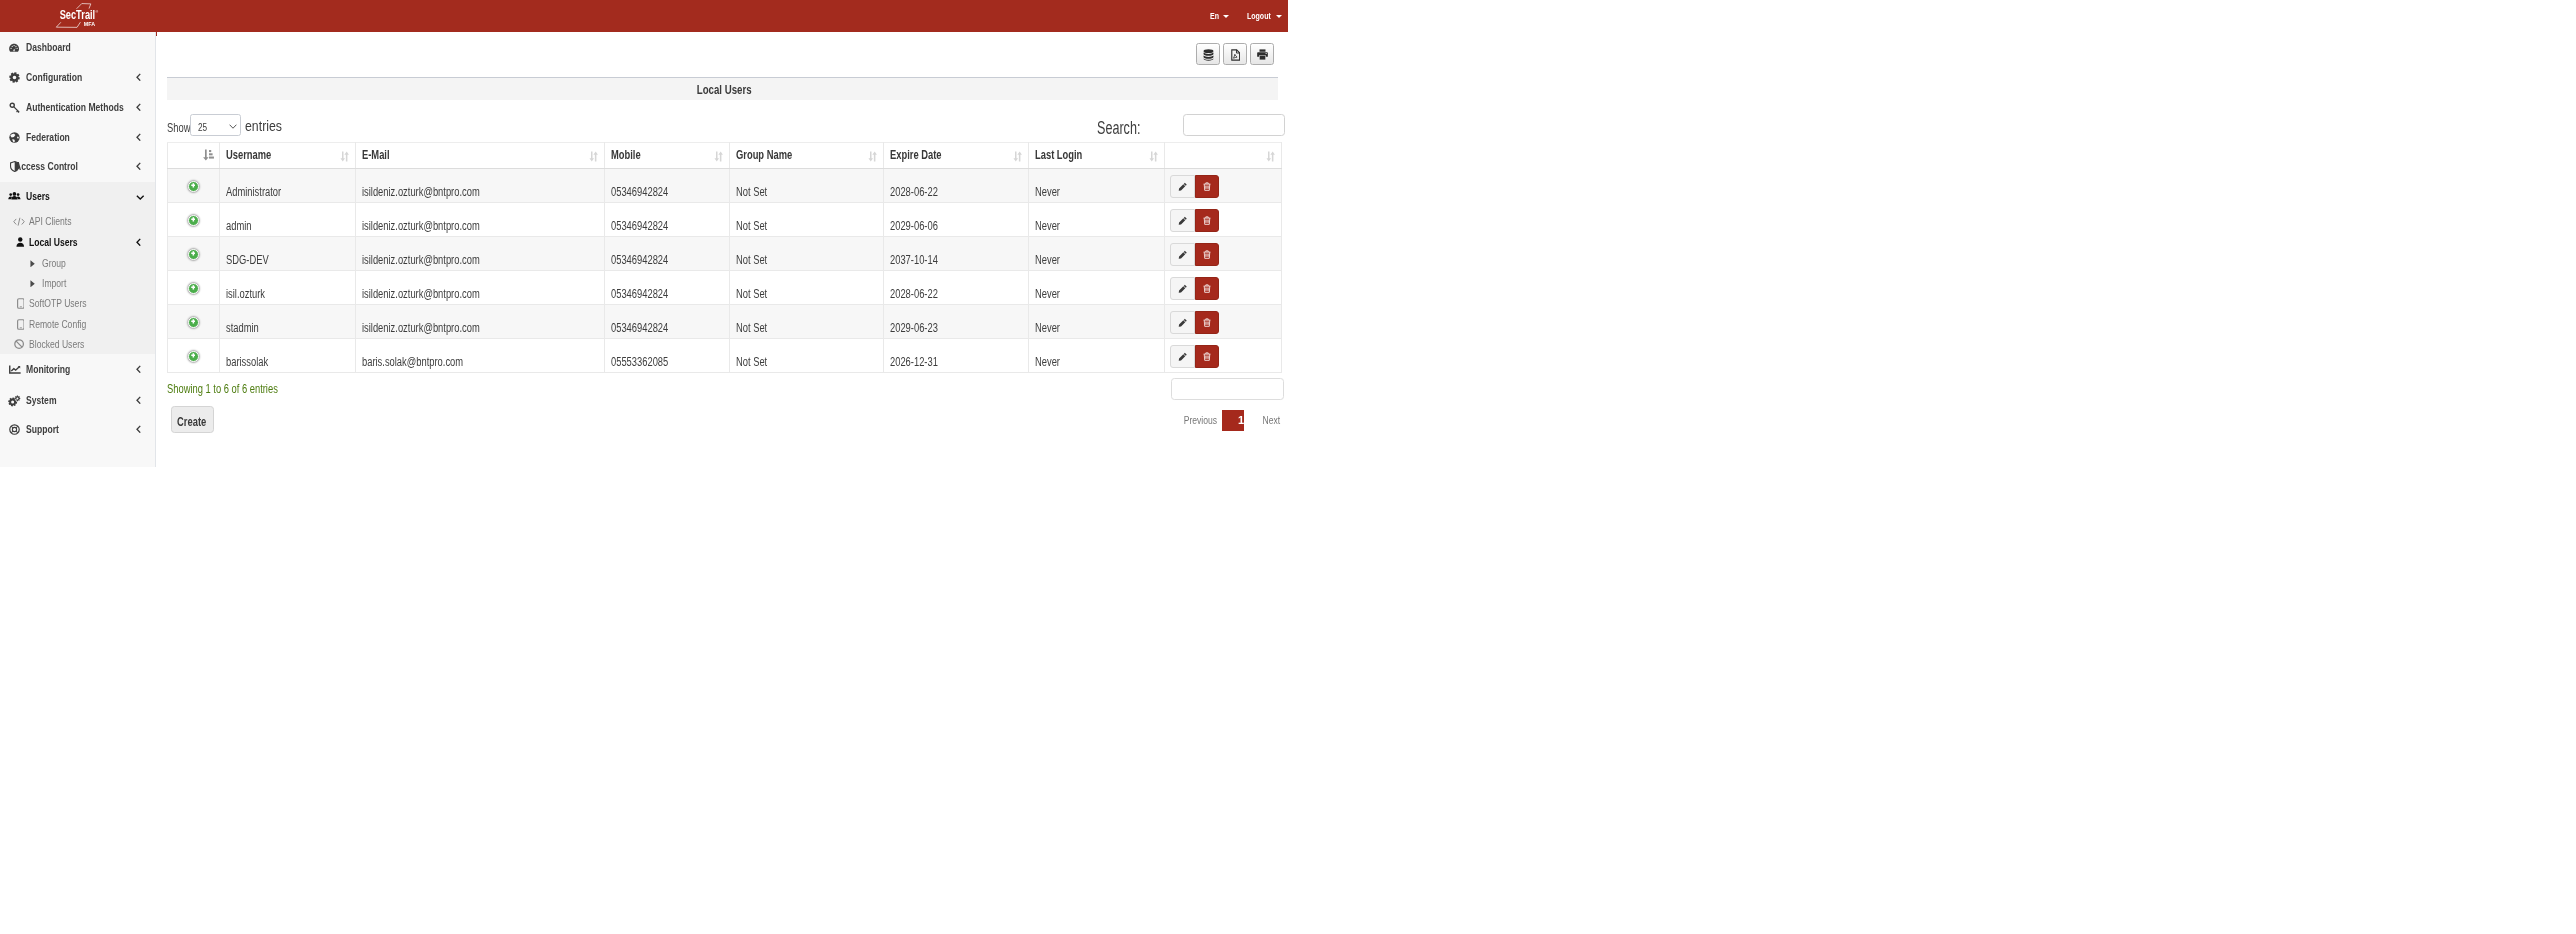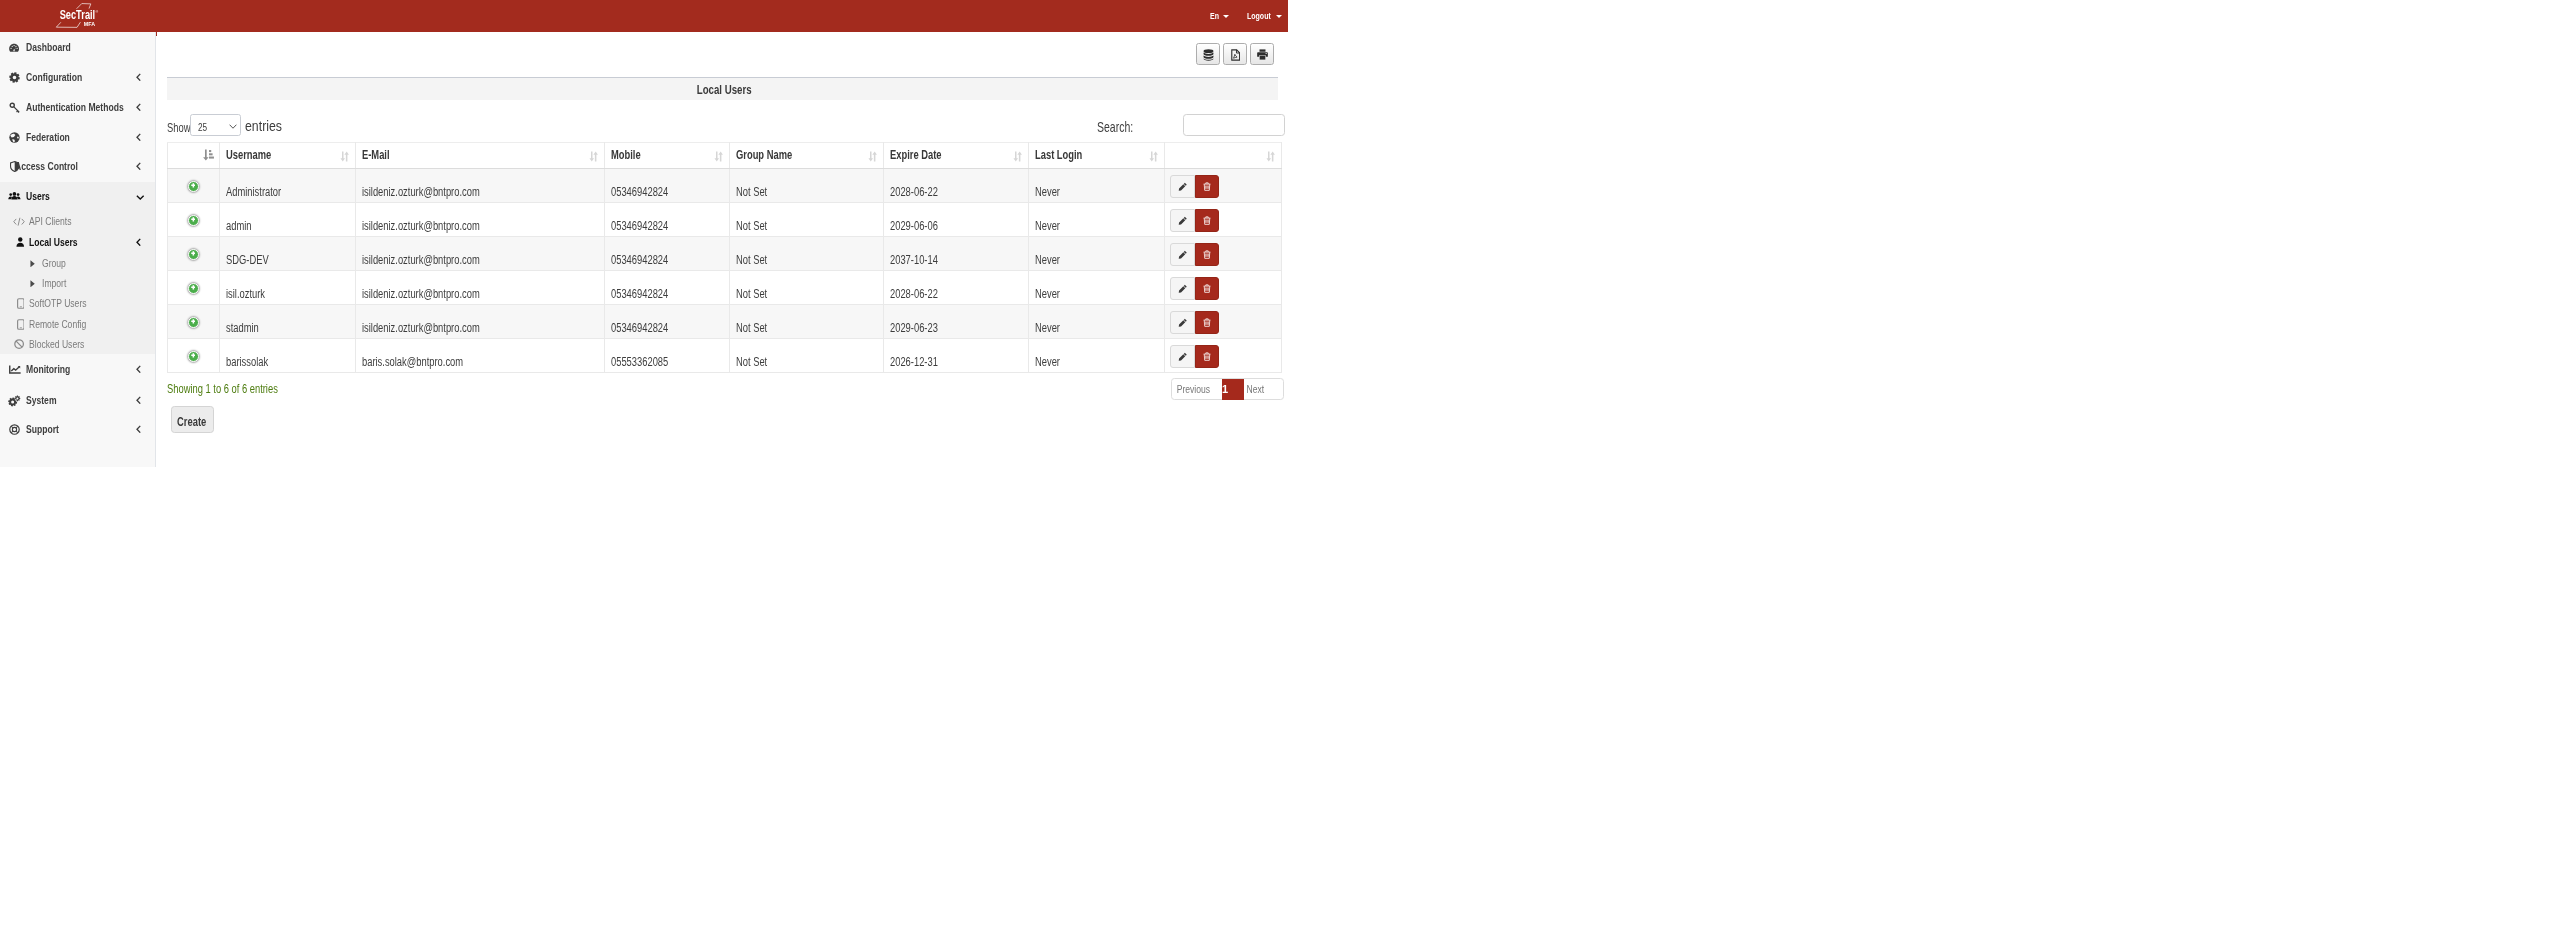--- a/index.html
+++ b/index.html
@@ -52,21 +52,21 @@
 .expand { position:absolute; left:20px; top:12px; width:11px; height:11px; border-radius:50%; background:#4cae4c; border:1.3px solid #fff; box-shadow:0 0 1.7px 0.9px #ababab; }
 .expand svg { display:block; margin:1.9px auto 0; }
 .actwrap { position:absolute; left:5.9px; top:6.8px; }
 .btn-edit { position:absolute; left:0; top:0; width:24.4px; height:23px; background:#f5f5f5; border:0.9px solid #d9d9d9; border-radius:3px 0 0 3px; }
 .btn-del { position:absolute; left:24.4px; top:0; width:24px; height:23px; background:#a5291c; border:0.9px solid #942517; border-radius:0 3px 3px 0; }
 .btn-edit svg, .btn-del svg { display:block; margin:6px auto 0; }
 
 
 #info { position:absolute; left:9.8px; top:350px; font-size:12px; color:#4d7c0f; }
 #pagi { position:absolute; left:1014px; top:346px; height:22px; border:0.9px solid #ddd; border-radius:3.4px; background:#fff; font-size:11px; color:#777; }
-#pagi .pg { float:left; height:20.5px; line-height:20.5px; text-align:left; }
+#pagi .pg { float:left; height:20.5px; line-height:20.5px; text-align:right;margin-top:31px; }
 #pagi .prev { width:50px; }
 #pagi .next { width:39px; }
 #pagi .cur { background:#a5291c; color:#fff; font-weight:700; width:22px; }
 #createbtn { position:absolute; left:13.6px; top:374px; width:43px; height:27px; background:#ececec; border:0.9px solid #d4d4d4; border-radius:3.4px; font-size:12px; font-weight:700; color:#3a3a3a; text-align:center; line-height:31px; }
 </style>
 </head>
 <body>
 <div id="topbar">
   <svg id="logo" viewBox="0 0 104 60">
     <g fill="none" stroke="#f6efee" stroke-width="1.7">
@@ -295,21 +295,21 @@
 
   <span class="lbl" style="left:9.8px; top:89px;"><span class="sq">Show</span></span>
   <div id="selbox">
       <span class="v"><span class="sq">25</span></span>
       <svg width="8" height="5.1" viewBox="0 0 9.5 6" fill="none" stroke="#4a4a4a" stroke-width="1.1">
         <path d="M0.7 0.8 L4.75 5 8.8 0.8"></path>
       </svg>
     </div>
   <span class="lbl" style="left:88px; top:86px; font-size:14px;"><span class="sq" style="transform:scaleX(0.88)">entries</span></span>
 
-  <span class="lbl" style="left:940px; top:86px; font-size:15px;"><span class="sq" style="transform:scaleX(0.7)">Search:</span></span>
+  <span class="lbl" style="left:940px; top:86px; font-size:18px;"><span class="sq" style="transform:scaleX(0.7)">Search:</span></span>
   <div id="searchbox"></div>
 
   <table id="tbl">
     <colgroup>
         <col style="width:52px">
         <col style="width:136px">
         <col style="width:249px">
         <col style="width:125px">
         <col style="width:154px">
         <col style="width:145px">

